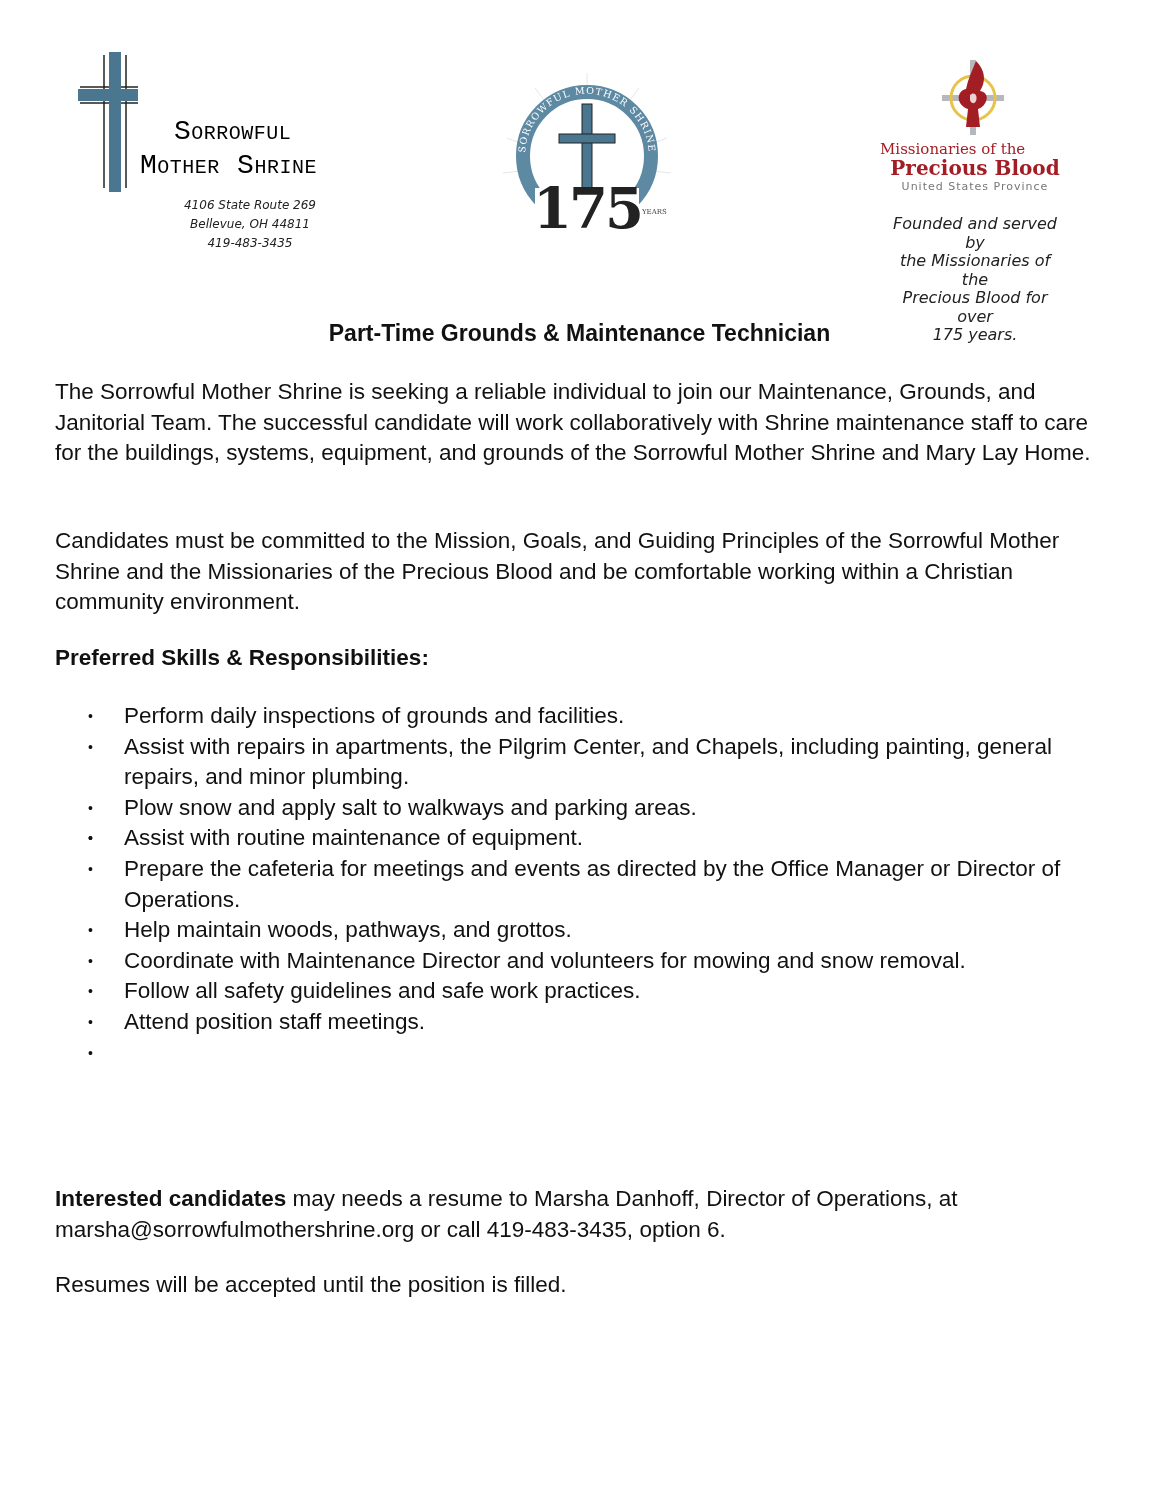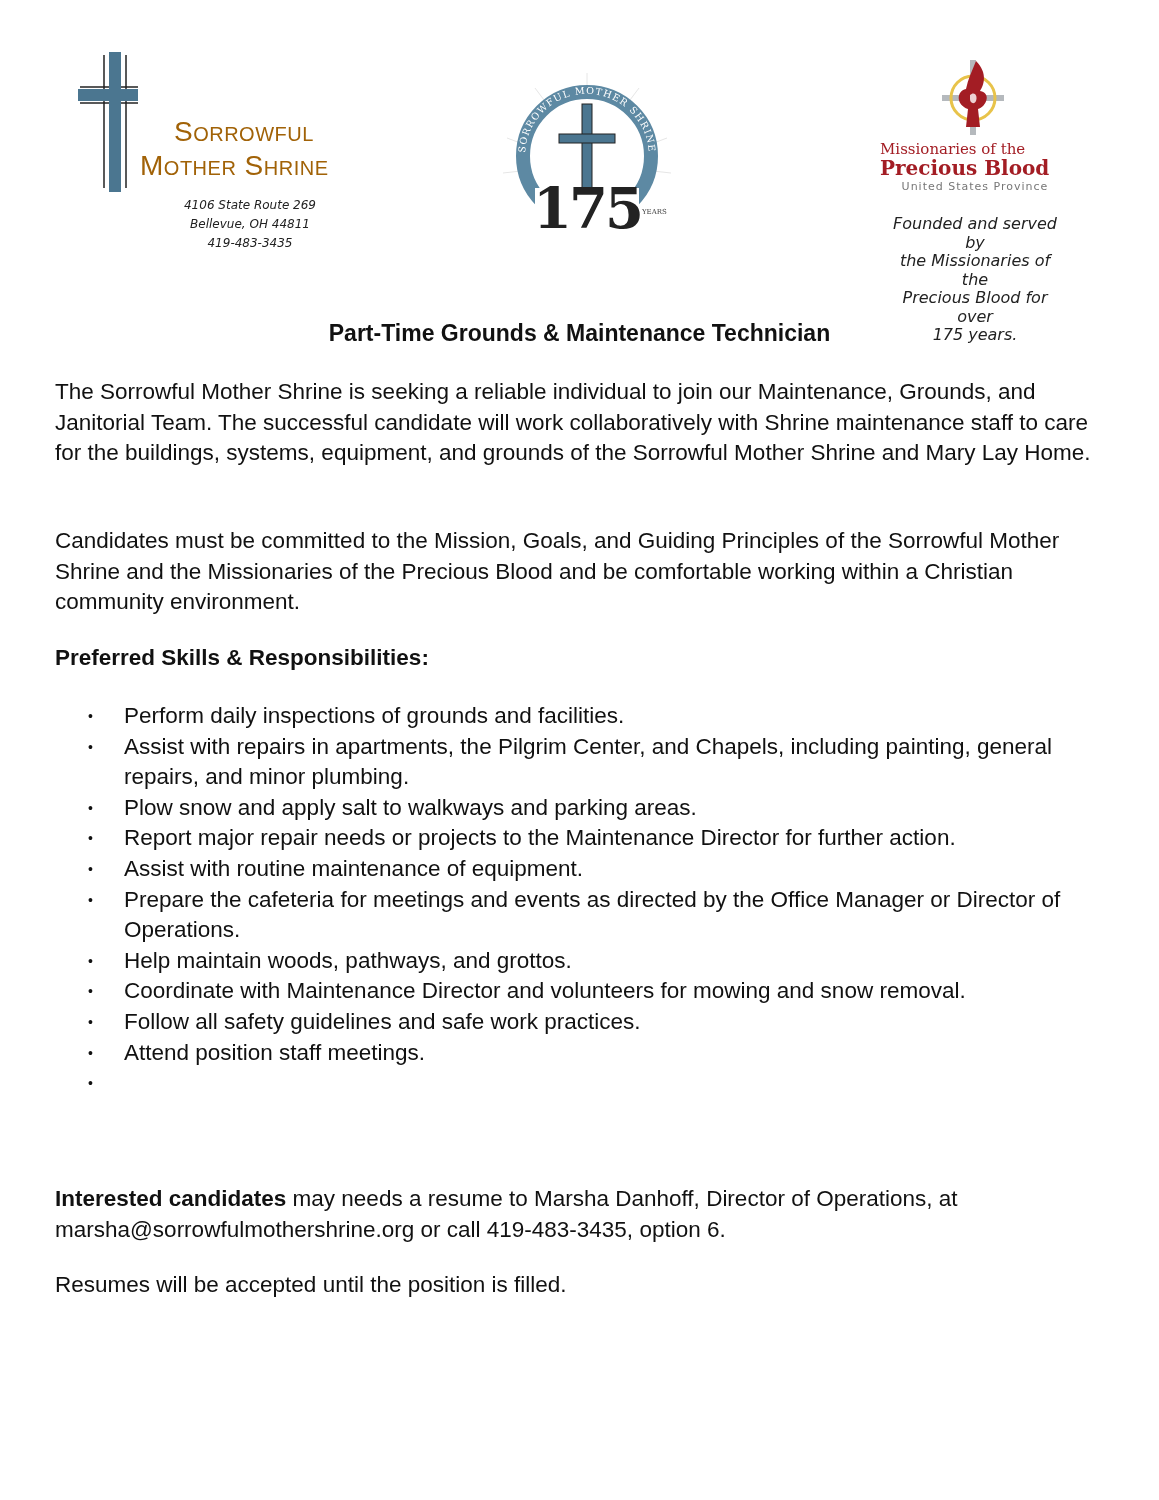--- a/index.html
+++ b/index.html
@@ -1,30 +1,30 @@
 <!DOCTYPE html>
 <html><head>
 <meta charset="utf-8">
 <style>
   html, body { margin: 0; padding: 0; background: #ffffff; }
   body { width: 1159px; height: 1500px; position: relative; overflow: hidden; color: #111; }
   .abs { position: absolute; }
 
   
   #logo-left { left: 78px; top: 50px; width: 320px; height: 210px; }
-  .sms-name { position: absolute; font-family: Liberation Sans, sans-serif; color: #a16207; font-weight: normal; letter-spacing: 0.5px; }
+  .sms-name { position: absolute; font-family: Liberation Mono, monospace; color: #000000; font-weight: normal; letter-spacing: 0.5px; }
   .addr { position: absolute; font-family: "DejaVu Sans", sans-serif; font-style: italic; font-size: 12px; color: #222; text-align: center; width: 180px; line-height: 19px; }
 
   
   #logo-center { left: 495px; top: 68px; width: 185px; height: 180px; }
 
   
   #logo-right { left: 880px; top: 55px; width: 190px; height: 240px; }
   .mpb-line1 { position: absolute; font-family: "DejaVu Serif", serif; font-weight: normal; color: #a31d24; font-size: 15px; left: 0; width: 190px; text-align: left; top: 85px; }
-  .mpb-line2 { position: absolute; font-family: "DejaVu Serif", serif; font-weight: bold; color: #a31d24; font-size: 20px; left: 0; width: 190px; top: 101px; }
+  .mpb-line2 { position: absolute; font-family: "DejaVu Serif", serif; font-weight: bold; color: #a31d24; font-size: 20px; left: 0; width: 190px; text-align: center; top: 101px; }
   .mpb-line3 { position: absolute; font-family: "DejaVu Sans", sans-serif; color: #777; font-size: 11px; letter-spacing: 1px; left: 0; width: 190px; text-align: center; top: 125px; }
   .founded { position: absolute; font-family: "DejaVu Sans", sans-serif; font-style: italic; font-size: 16px; color: #222; left: 5px; width: 180px; text-align: center; top: 160px; line-height: 18.5px; }
 
   
   .doc { font-family: "Liberation Sans", sans-serif; font-size: 22.5px; color: #111; }
   #job-title { left: 0; width: 1159px; top: 320px; text-align: center; font-weight: bold; font-size: 23px; }
   .para { left: 55px; width: 1060px; line-height: 30.5px; margin: 0; }
   #para-1 { top: 377px; }
   #para-2 { top: 526px; }
   #skills-heading { left: 55px; top: 645px; font-weight: bold; }
@@ -108,21 +108,21 @@
 <div id="job-title" class="abs doc">Part-Time Grounds &amp; Maintenance Technician</div>
 
 <p id="para-1" class="abs doc para">The Sorrowful Mother Shrine is seeking a reliable individual to join our Maintenance, Grounds, and Janitorial Team. The successful candidate will work collaboratively with Shrine maintenance staff to care for the buildings, systems, equipment, and grounds of the Sorrowful Mother Shrine and Mary Lay Home.</p>
 <p id="para-2" class="abs doc para">Candidates must be committed to the Mission, Goals, and Guiding Principles of the Sorrowful Mother Shrine and the Missionaries of the Precious Blood and be comfortable working within a Christian community environment.</p>
 
 <div id="skills-heading" class="abs doc">Preferred Skills &amp; Responsibilities:</div>
 <ul id="skills-list" class="abs doc">
   <li><span class="bullet">•</span><span>Perform daily inspections of grounds and facilities.</span></li>
   <li><span class="bullet">•</span><span>Assist with repairs in apartments, the Pilgrim Center, and Chapels, including painting, general repairs, and minor plumbing.</span></li>
   <li><span class="bullet">•</span><span>Plow snow and apply salt to walkways and parking areas.</span></li>
-  <li><span class="bullet">•</span><span>Report major repair needs or projects to the Maintenance Director for further action.</span></li>
+  <li><span class="bullet">•</span></li>
   <li><span class="bullet">•</span><span>Assist with routine maintenance of equipment.</span></li>
   <li><span class="bullet">•</span><span>Prepare the cafeteria for meetings and events as directed by the Office Manager or Director of Operations.</span></li>
   <li><span class="bullet">•</span><span>Help maintain woods, pathways, and grottos.</span></li>
   <li><span class="bullet">•</span><span>Coordinate with Maintenance Director and volunteers for mowing and snow removal.</span></li>
   <li><span class="bullet">•</span><span>Follow all safety guidelines and safe work practices.</span></li>
   <li><span class="bullet">•</span><span>Attend position staff meetings.</span></li>
   <li><span class="bullet">•</span></li>
 </ul>
 
 <p id="contact" class="abs doc para"><b>Interested candidates</b><span> may needs a resume to Marsha Danhoff, Director of Operations, at </span><span>marsha@sorrowfulmothershrine.org</span><span> or call 419-483-3435, option 6.</span></p>

